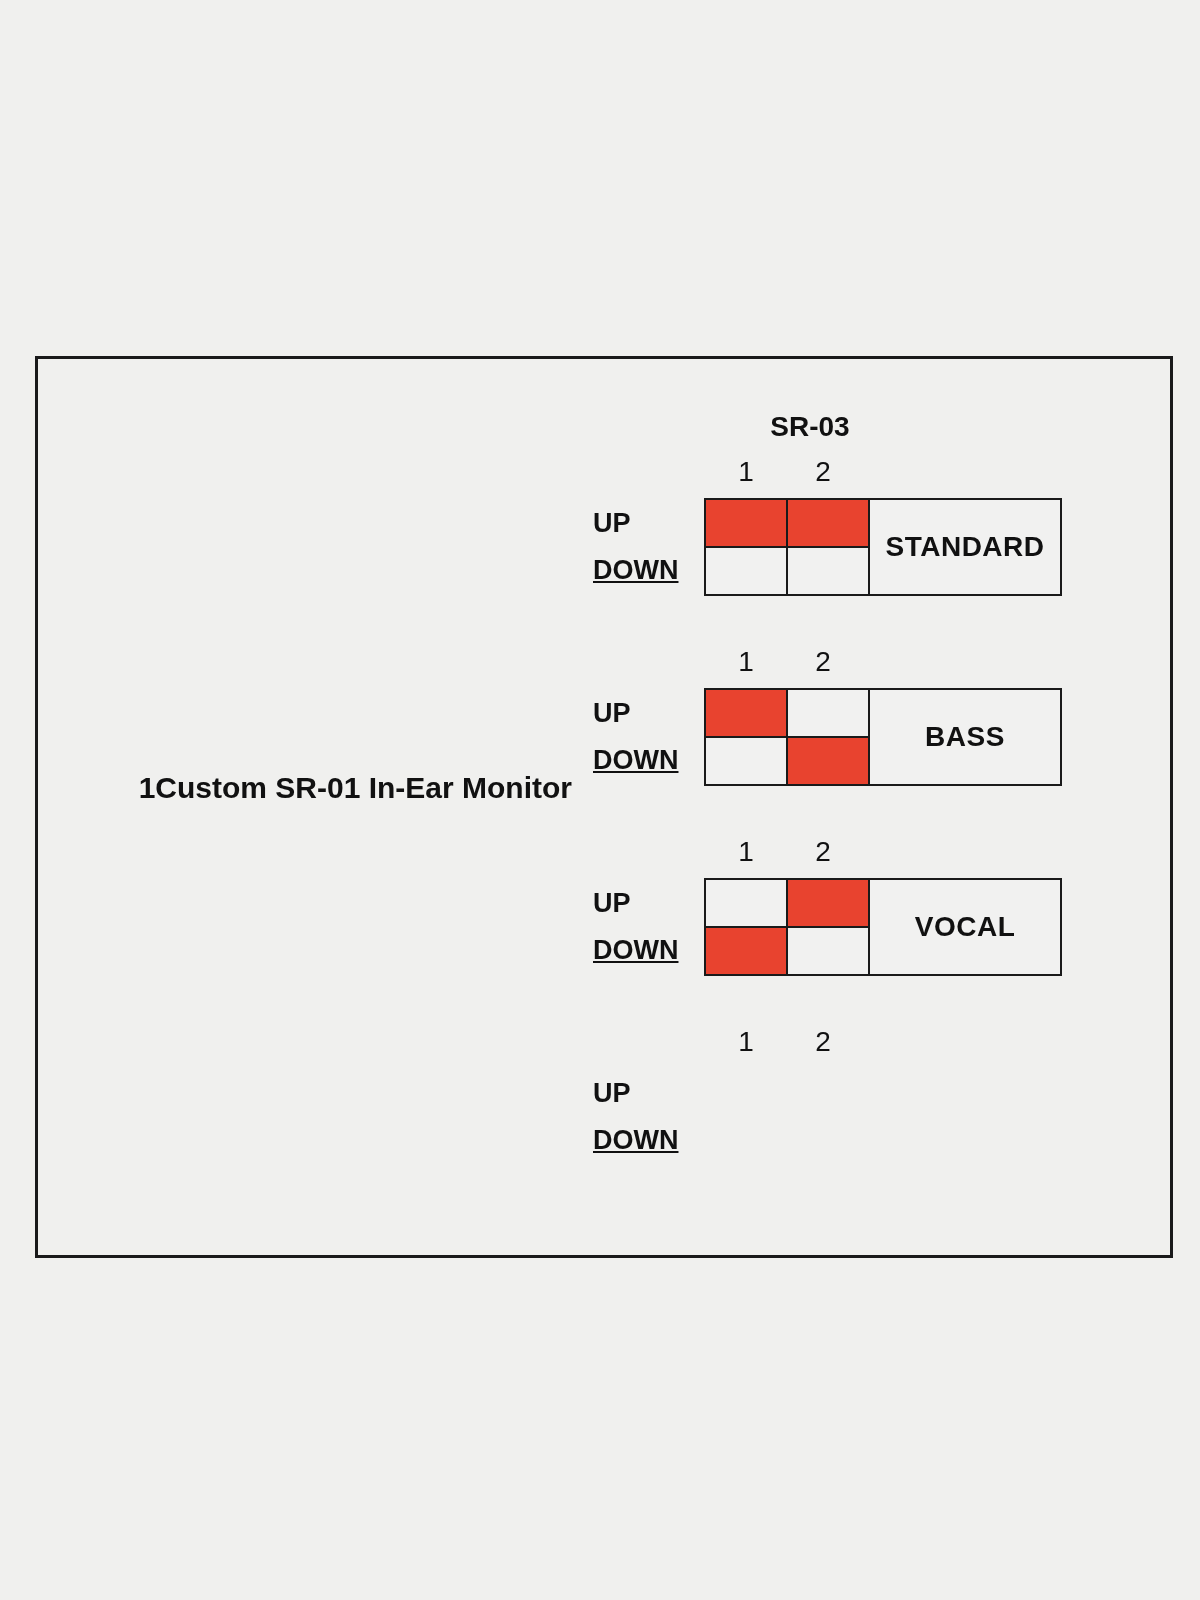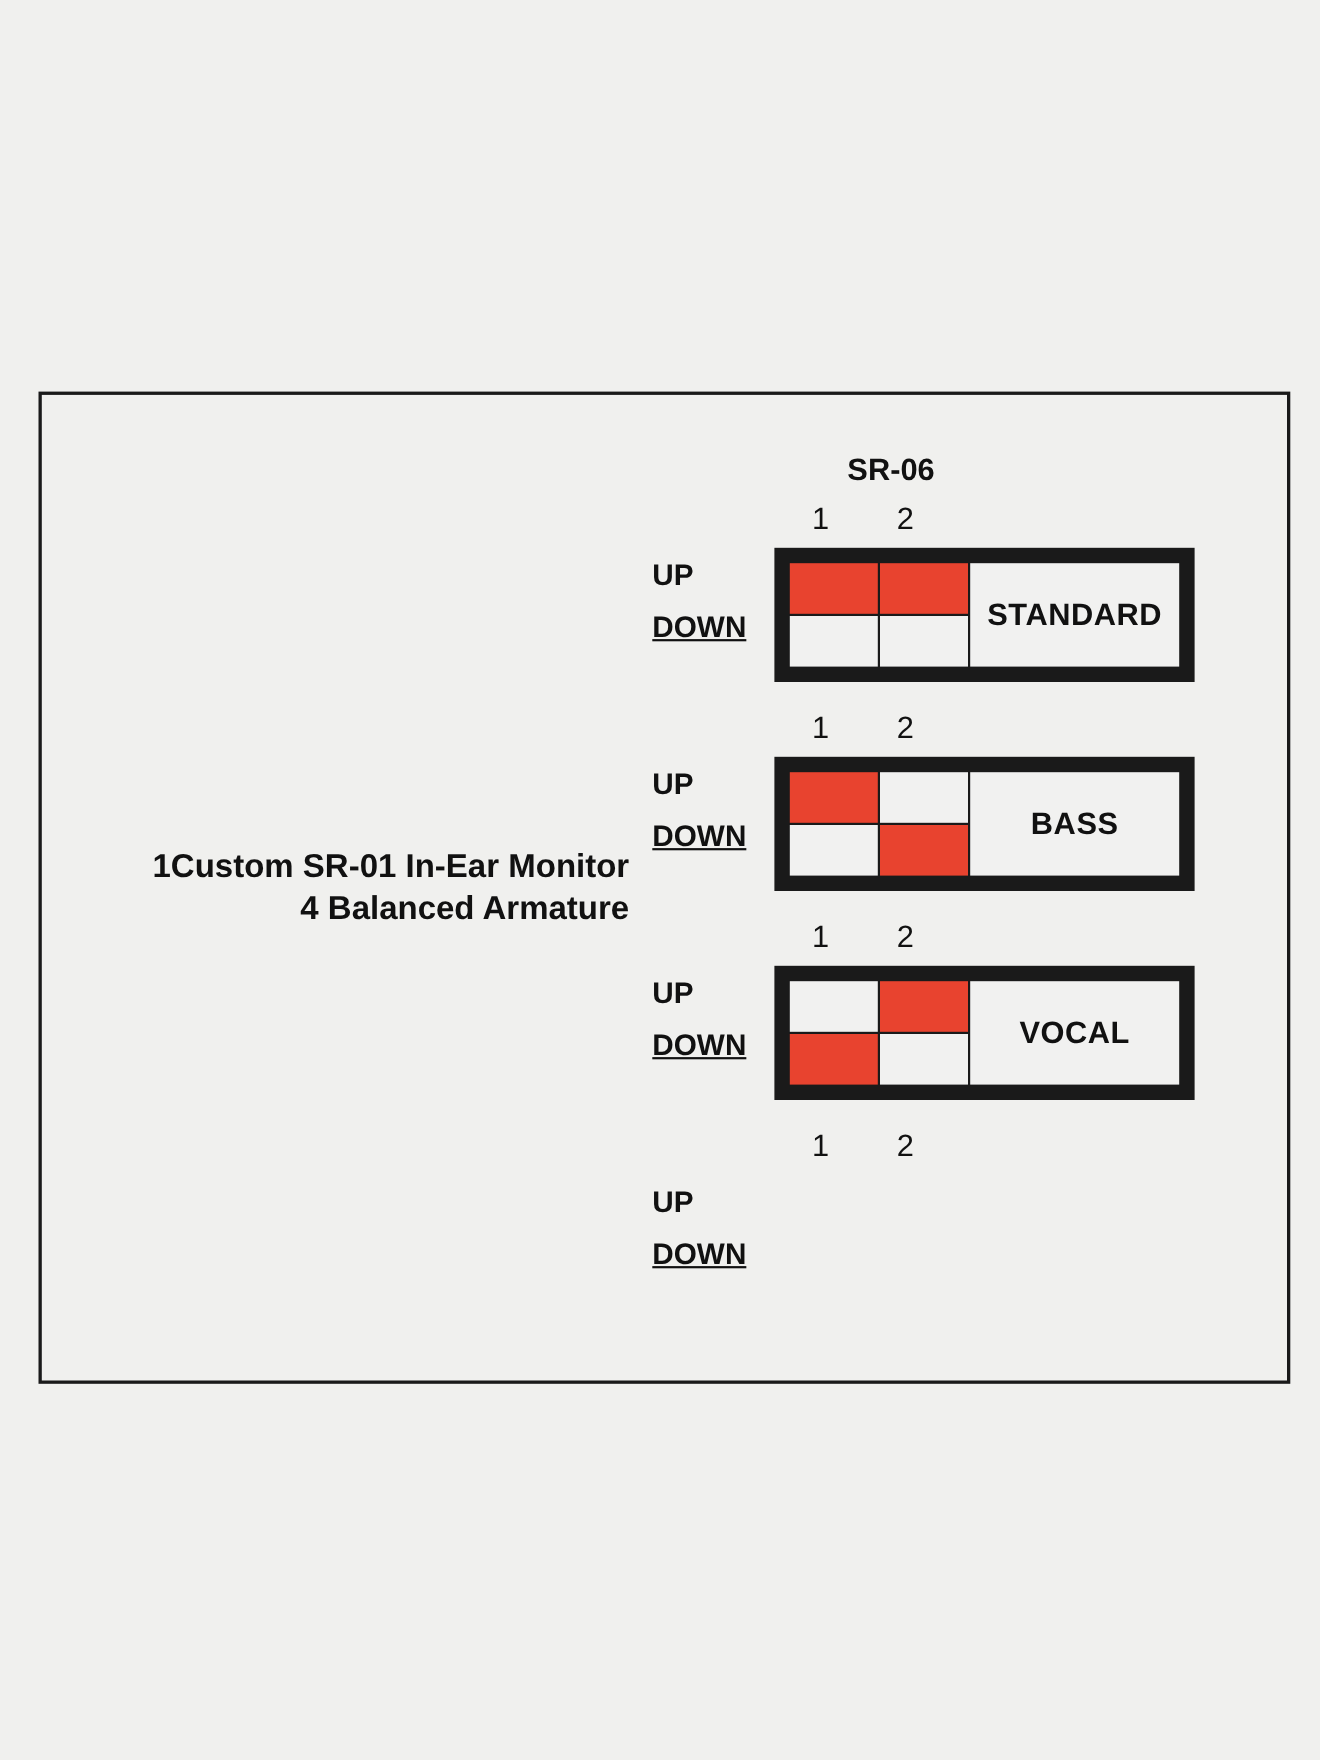--- a/index.html
+++ b/index.html
@@ -75,21 +75,21 @@
   .rowlab.up { top: 53px; }
   .rowlab.down { top: 100px; text-decoration: underline; }
   .sw-table {
     position: absolute;
     left: 139px;
     top: 45px;
     display: grid;
     grid-template-columns: 80px 80px 190px;
     grid-template-rows: 46px 46px;
     gap: 2px;
-    padding: 14px;
+    padding: 2px;
     background: #1a1a1a;
   }
   .cell {
     background: #f1f1f0;
   }
   .mode-box {
     grid-column: 3;
     grid-row: 1 / 3;
     background: #f1f1f0;
     display: flex;
@@ -102,24 +102,23 @@
     letter-spacing: 0.5px;
   }
 </style>
 </head>
 <body style="background: rgb(240, 240, 238);">
 
 <div class="outer-box">
 
   <div class="device-title">
     <div>1Custom SR-01 In-Ear Monitor</div>
-    <div>4 Balanced Armature</div>
   </div>
 
-  <div class="model-header">SR-06</div>
+  <div class="model-header">SR-03</div>
 
   <div class="block b0">
     <span class="colnum c1">1</span>
     <span class="colnum c2">2</span>
     <span class="rowlab up">UP</span>
     <span class="rowlab down">DOWN</span>
     <div class="sw-table">
       <div class="cell" style="background: rgb(232, 67, 47);"></div>
       <div class="cell" style="background: rgb(232, 67, 47);"></div>
       <div class="mode-box">

